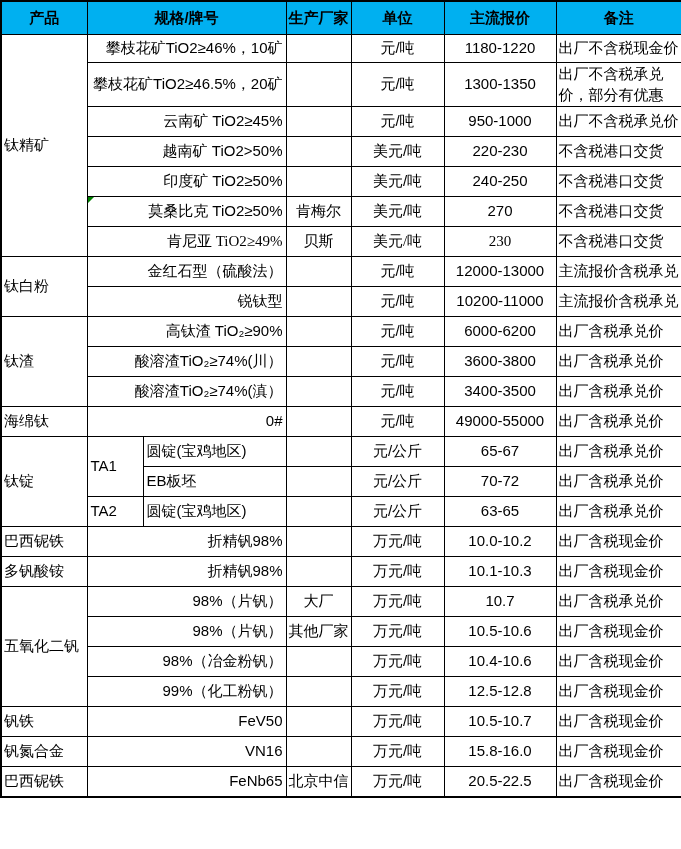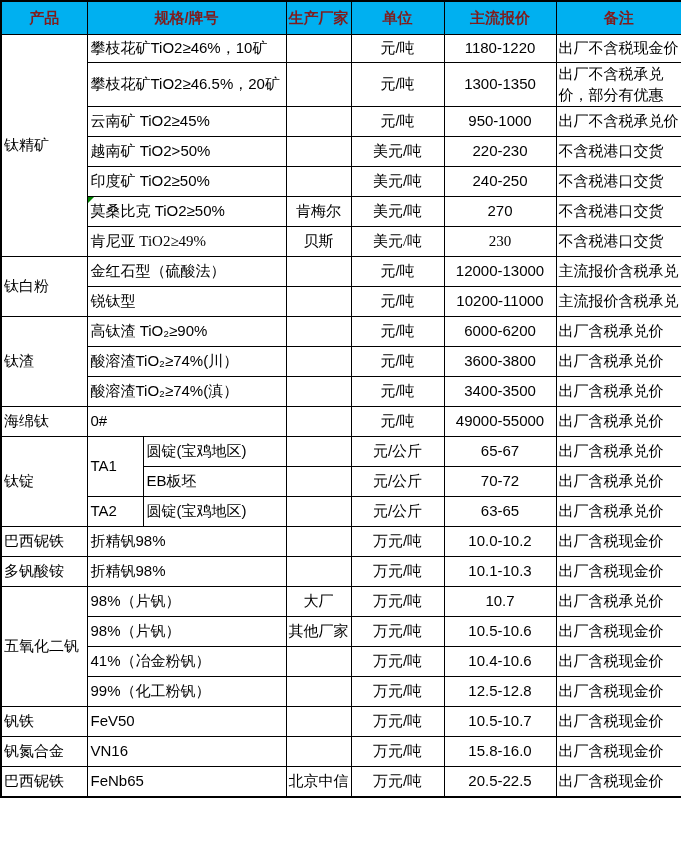--- a/index.html
+++ b/index.html
@@ -25,28 +25,28 @@
     font-size: 15px;
     color: #000000;
     vertical-align: middle;
     overflow: hidden;
     position: relative;
     line-height: 1.35;
     word-break: break-all;
   }
   .price-table thead th {
     background: #00B0F0;
-    color: #7f1d1d;
+    color: #000000;
     font-weight: bold;
     text-align: center;
     height: 30px;
     font-size: 15px;
   }
   td.c-product { text-align: left; padding: 0 2px; }
-  td.c-spec    { text-align: left; padding: 0 3px; }
+  td.c-spec    { text-align: right; padding: 0 3px; }
   td.c-specA   { text-align: left; padding: 0 3px; }
   td.c-specB   { text-align: left; padding: 0 3px; }
   td.c-mfr     { text-align: center; padding: 0 1px; }
   td.c-unit    { text-align: center; padding: 0 2px; }
   td.c-price   { text-align: center; padding: 0 2px; }
   td.c-note    { text-align: left; padding: 0 2px; }
   .corner-marker {
     position: absolute;
     top: 0;
     left: 0;
@@ -225,21 +225,21 @@
           <td class="c-note">出厂含税承兑价</td>
         </tr>
         <tr style="height: 30px;">
           <td class="c-spec" colspan="2">98%（片钒）</td>
           <td class="c-mfr">其他厂家</td>
           <td class="c-unit">万元/吨</td>
           <td class="c-price">10.5-10.6</td>
           <td class="c-note">出厂含税现金价</td>
         </tr>
         <tr style="height: 30px;">
-          <td class="c-spec" colspan="2">41%（冶金粉钒）</td>
+          <td class="c-spec" colspan="2">98%（冶金粉钒）</td>
           <td class="c-mfr"></td>
           <td class="c-unit">万元/吨</td>
           <td class="c-price">10.4-10.6</td>
           <td class="c-note">出厂含税现金价</td>
         </tr>
         <tr style="height: 30px;">
           <td class="c-spec" colspan="2">99%（化工粉钒）</td>
           <td class="c-mfr"></td>
           <td class="c-unit">万元/吨</td>
           <td class="c-price">12.5-12.8</td>

